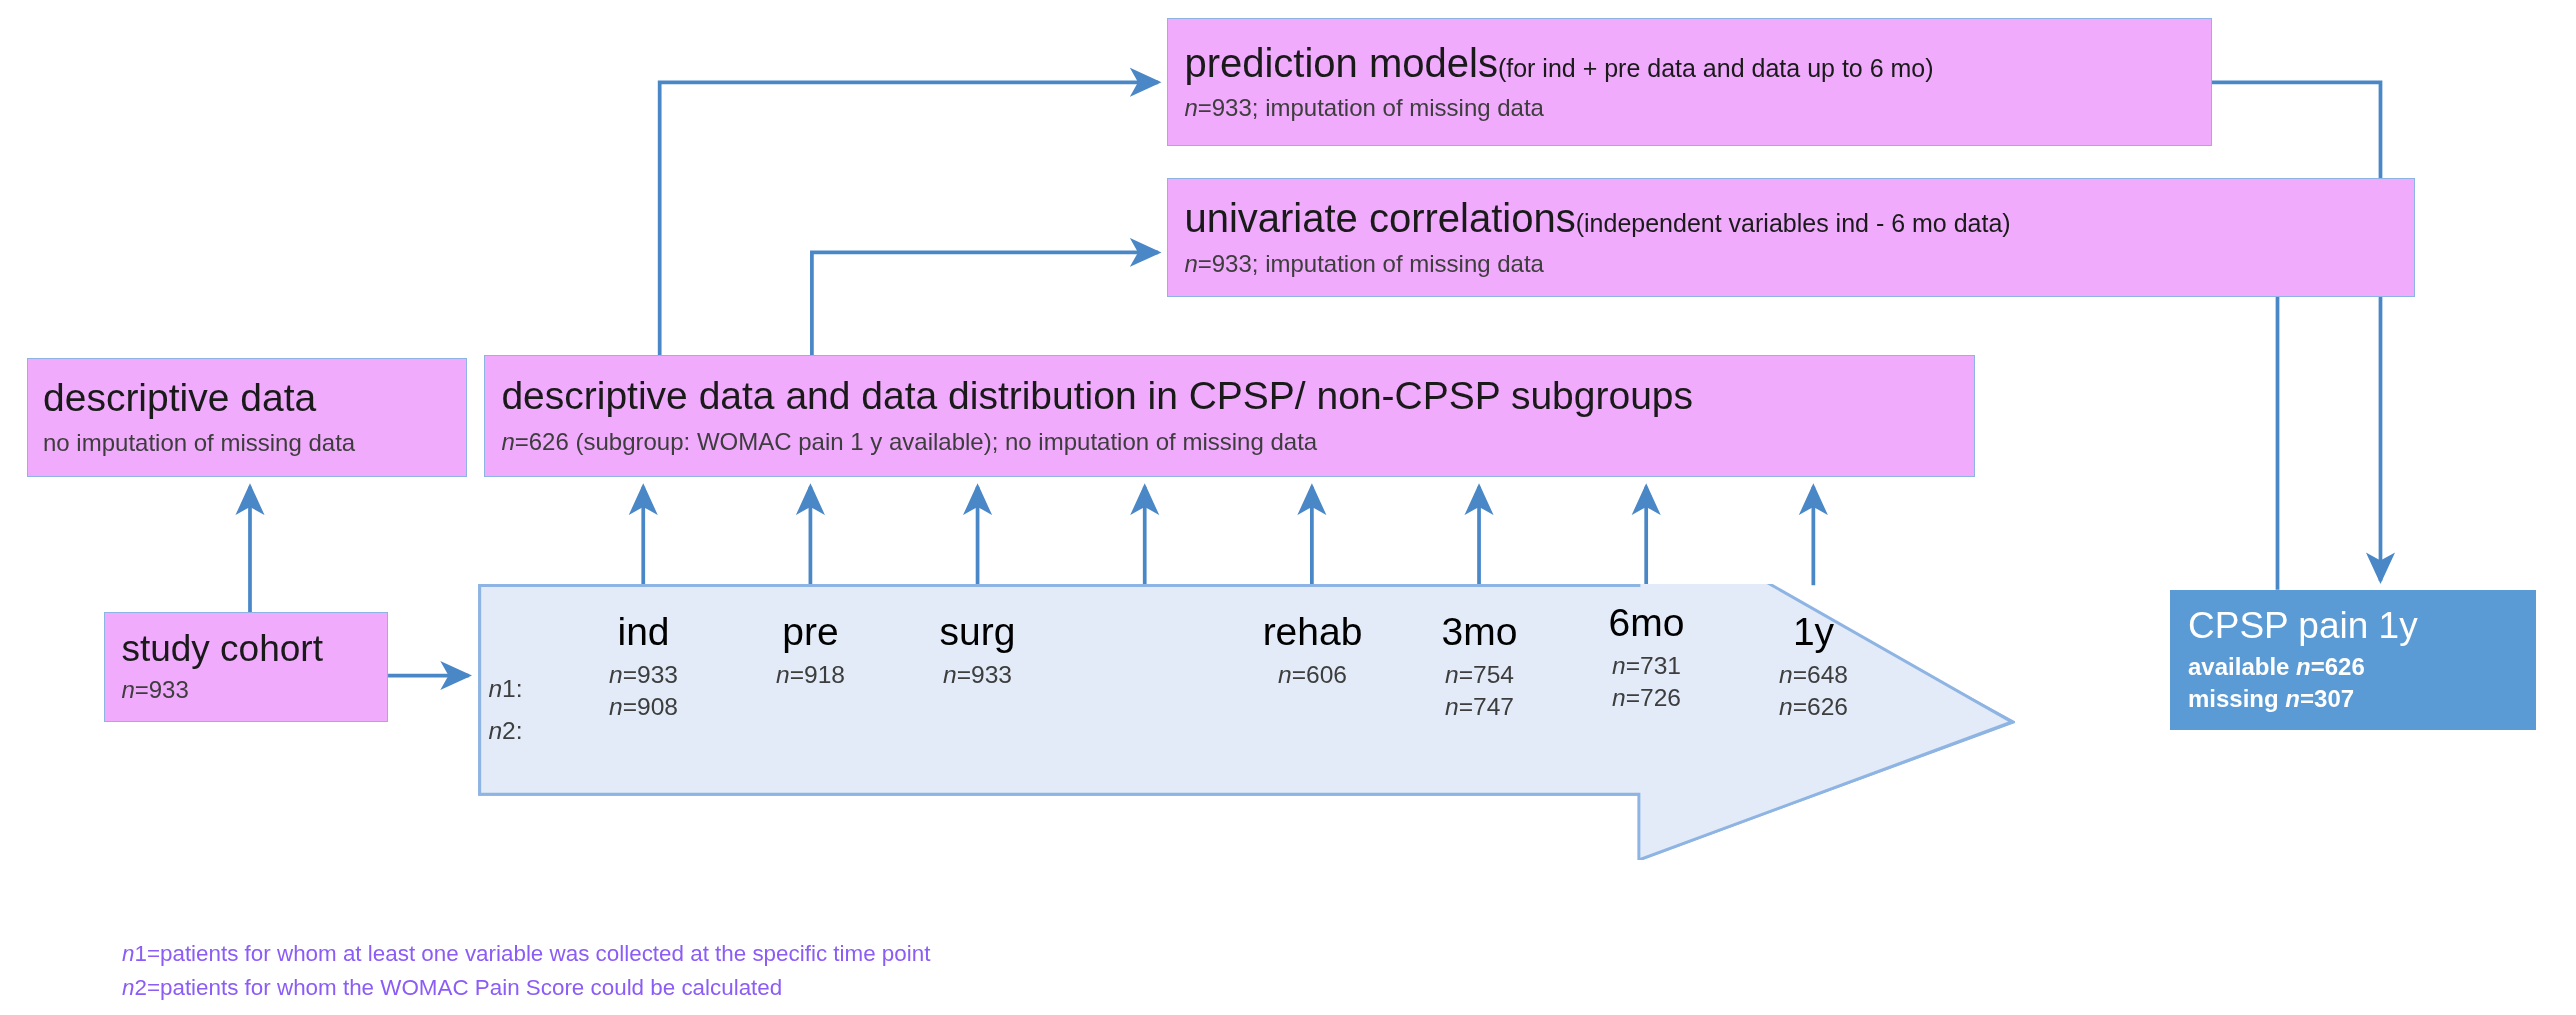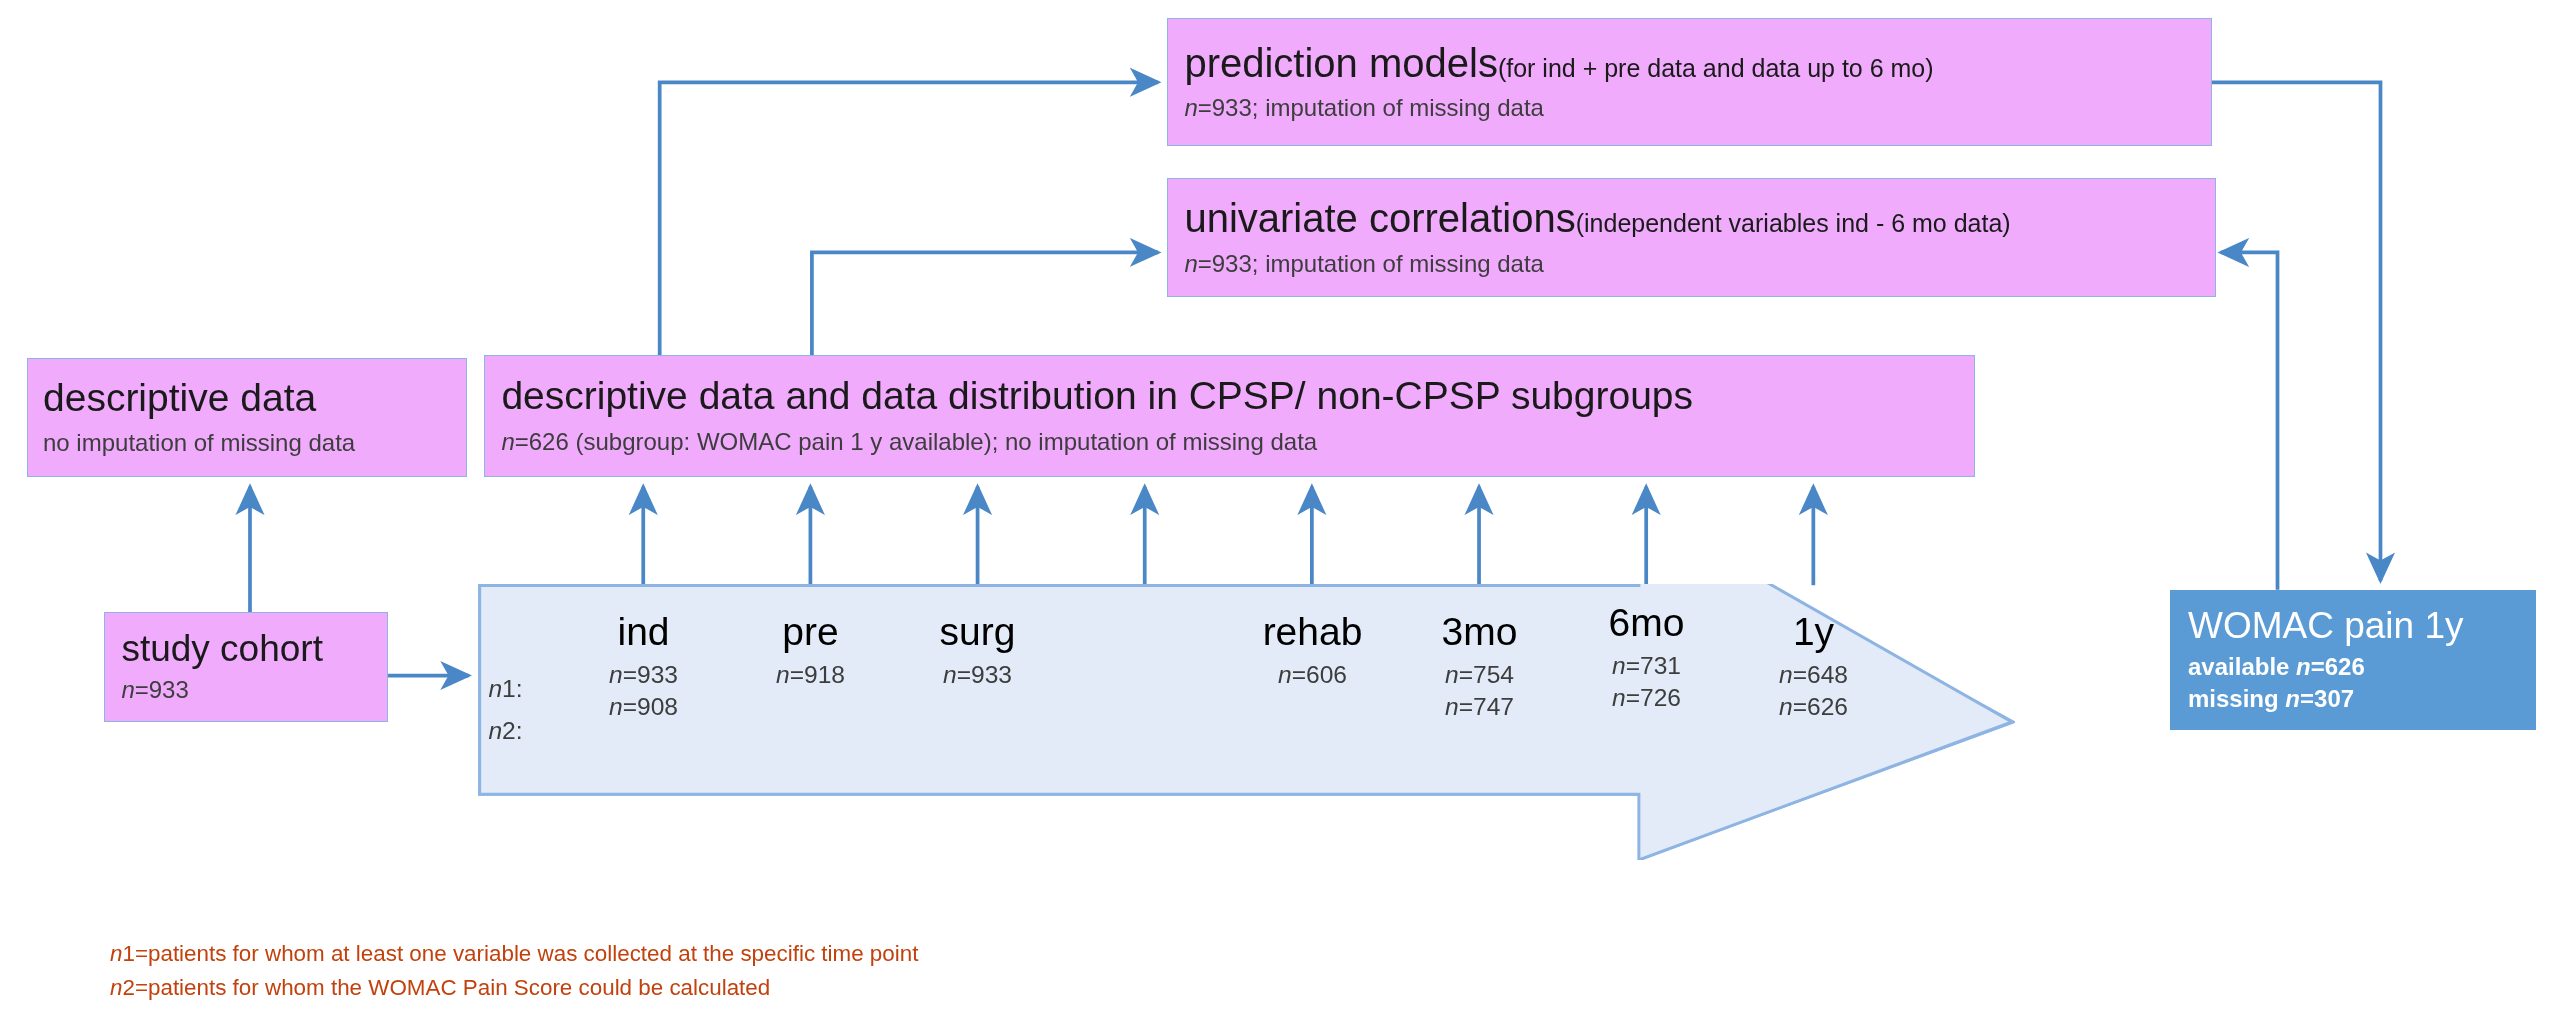--- a/index.html
+++ b/index.html
@@ -54,21 +54,21 @@
     margin-top: 10.4px;
     white-space: nowrap;
   }
   .sub i, .t-paren i, .ital {
     font-style: italic;
   }
 
   
   #box-prediction { left: 1167px; top: 18px; width: 1045px; height: 128px; }
   
-  #box-univariate { left: 1167px; top: 178px; width: 1049px; height: 119px; }
+  #box-univariate { left: 1167px; top: 178px; width: 1248px; height: 119px; }
   
   #box-desc-small {
     left: 27px; top: 358px; width: 440px; height: 119px;
     padding: 3px 15px;
   }
   #box-desc-small .t-main { font-size: 39px; }
   
   #box-desc-big { left: 484px; top: 355px; width: 1491px; height: 122px; }
   #box-desc-big .t-main { font-size: 39px; }
   
@@ -141,23 +141,24 @@
   }
 
   
   #footnotes {
     position: absolute;
     left: 110px; top: 937px;
     width: 1119px;
   }
   #footnotes div {
     font-size: 22.4px;
-    color: #c2410c;
+    color: #8b5cf6;
     line-height: 1.52;
     white-space: nowrap;
+    margin-left: 12px;
   }
 </style>
 </head>
 <body>
 
 <div id="canvas">
 
   <svg id="wires" viewBox="0 0 3452 1361" xmlns="http://www.w3.org/2000/svg">
     <defs>
       <marker id="ah-r" markerWidth="9" markerHeight="9" refX="7.6" refY="4.5" orient="auto" markerUnits="strokeWidth">
@@ -288,21 +289,21 @@
   </div>
 
   <div class="box" id="box-cohort">
     <div class="title-line">
       <span class="t-main">study cohort</span>
     </div>
     <div class="sub"><i>n</i><span>=933</span></div>
   </div>
 
   <div id="box-womac">
-    <div class="w-title">WOMAC pain 1y</div>
+    <div class="w-title">CPSP pain 1y</div>
     <div class="w-sub"><span>available </span><i>n</i><span>=626</span></div>
     <div class="w-sub" style="margin-top:4.5px"><span>missing </span><i>n</i><span>=307</span></div>
   </div>
 
   <div id="footnotes">
     <div><i>n</i><span>1=patients for whom at least one variable was collected at the specific time point</span></div>
     <div><i>n</i><span>2=patients for whom the WOMAC Pain Score could be calculated</span></div>
   </div>
 
 </div>

